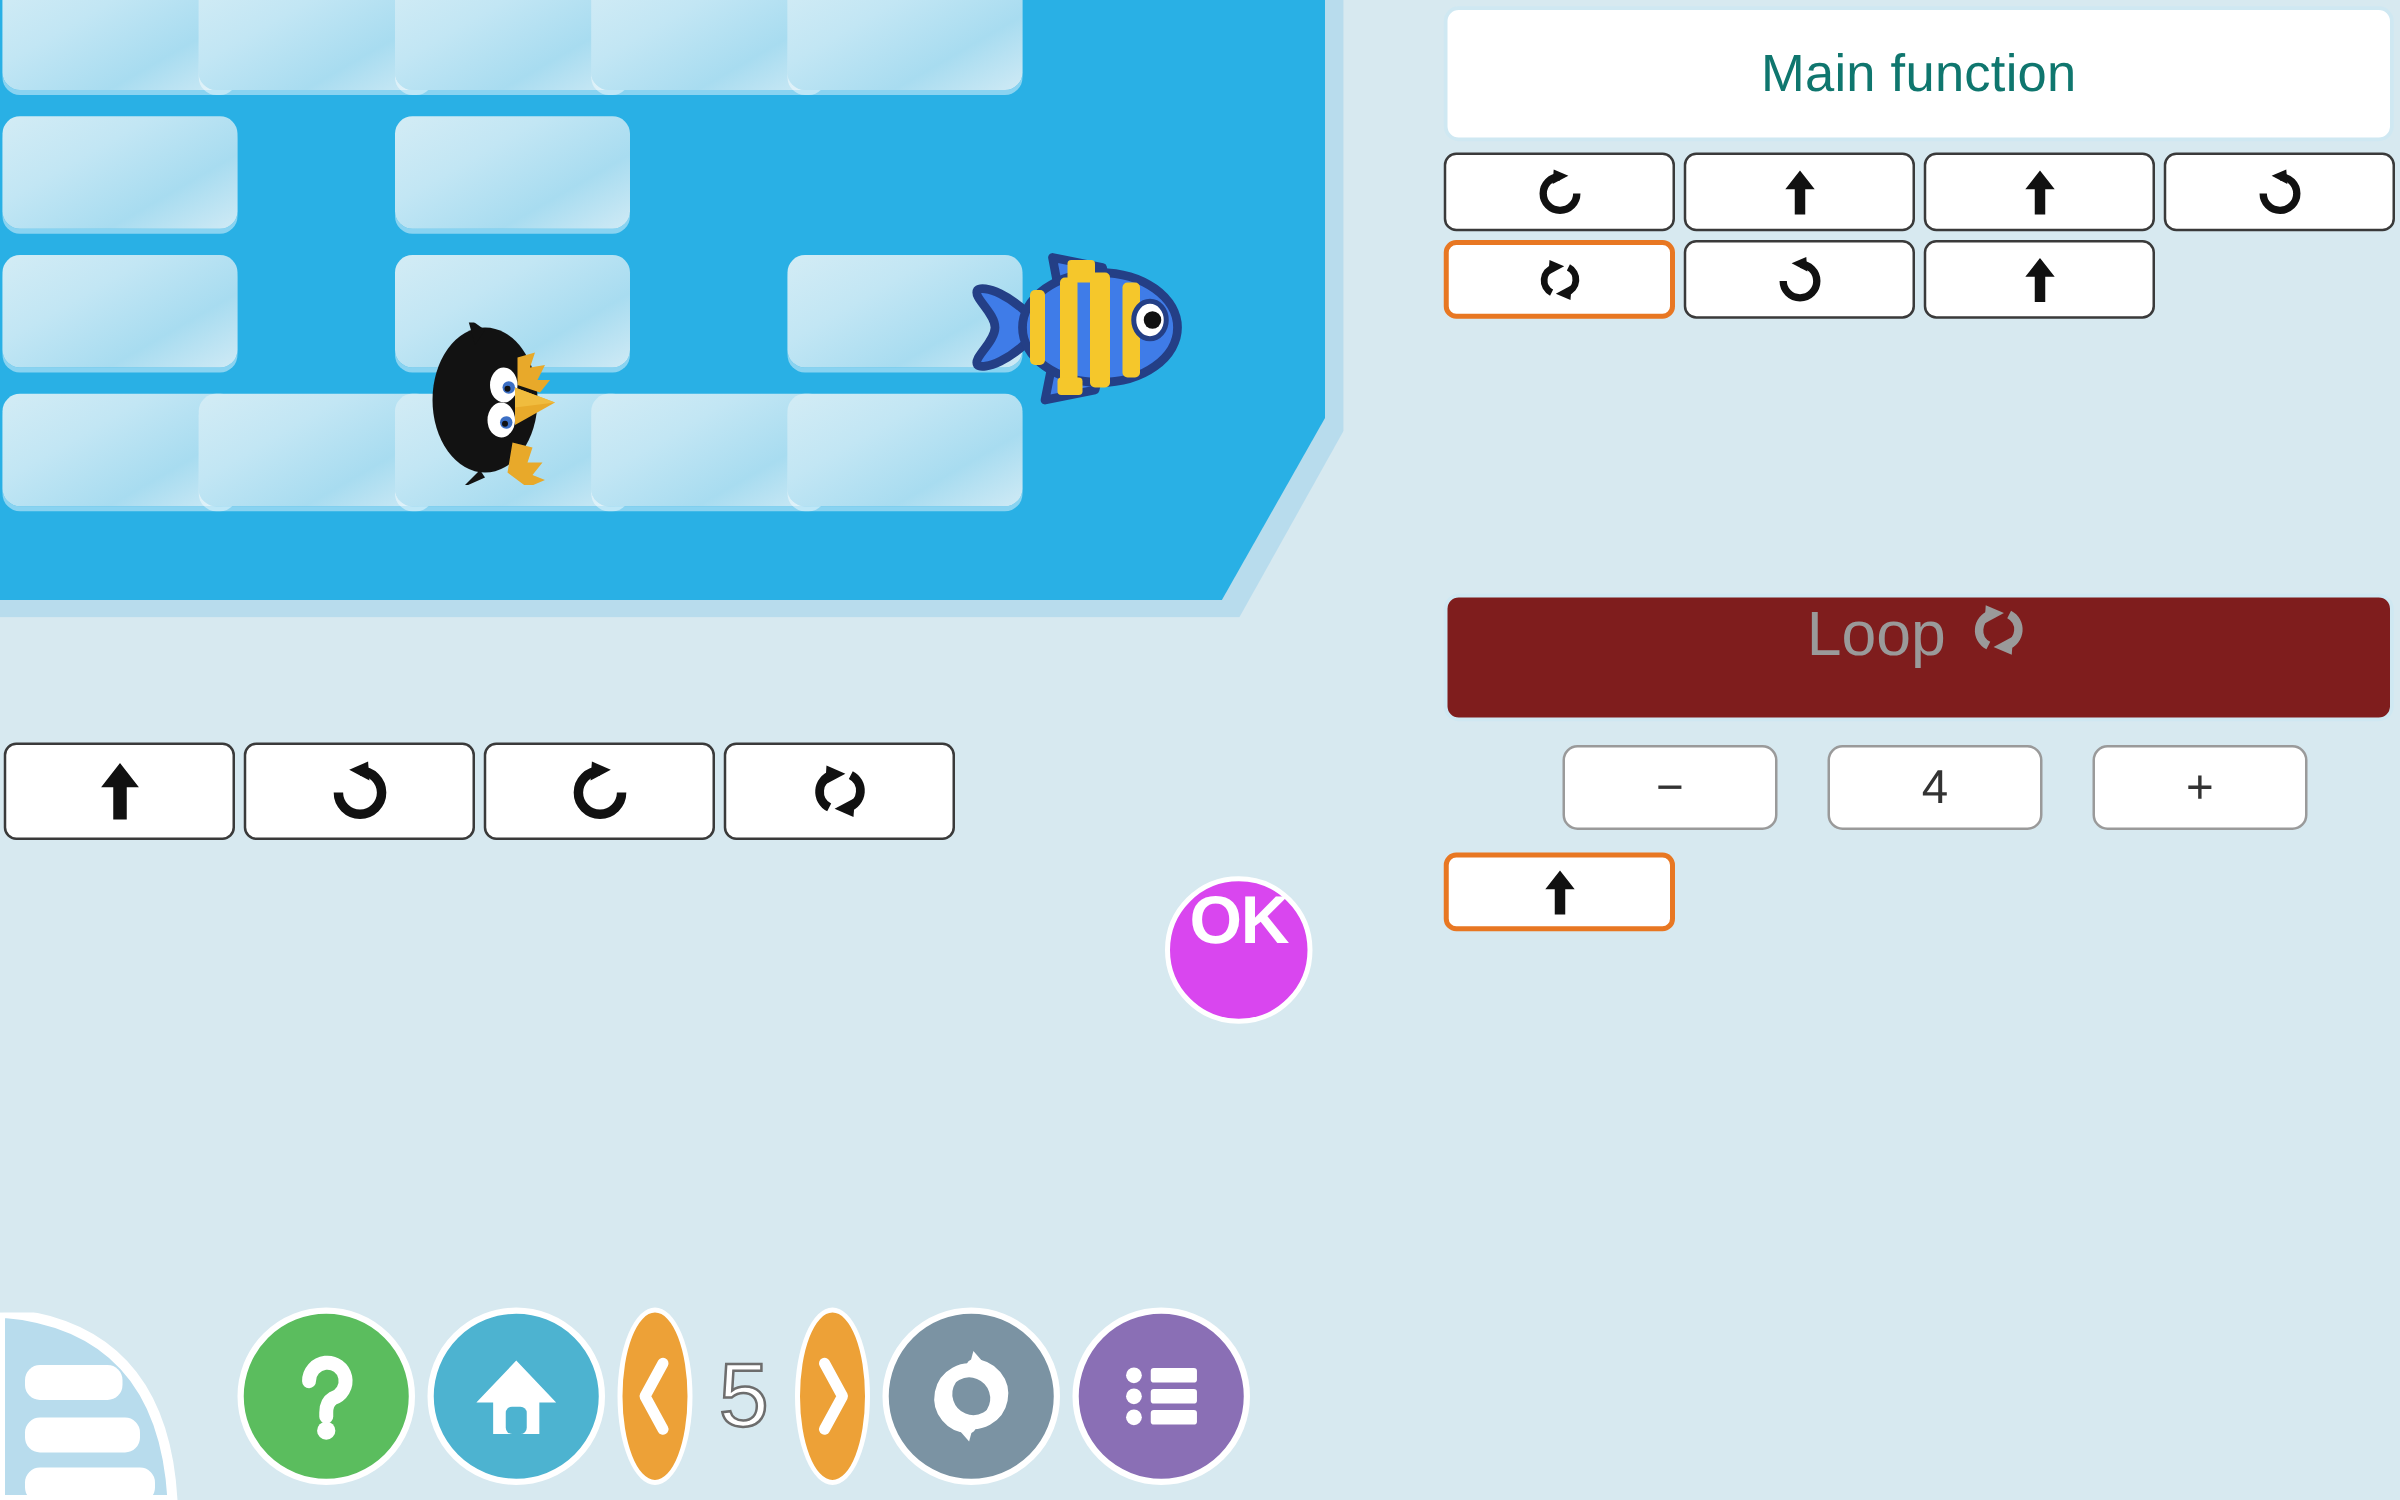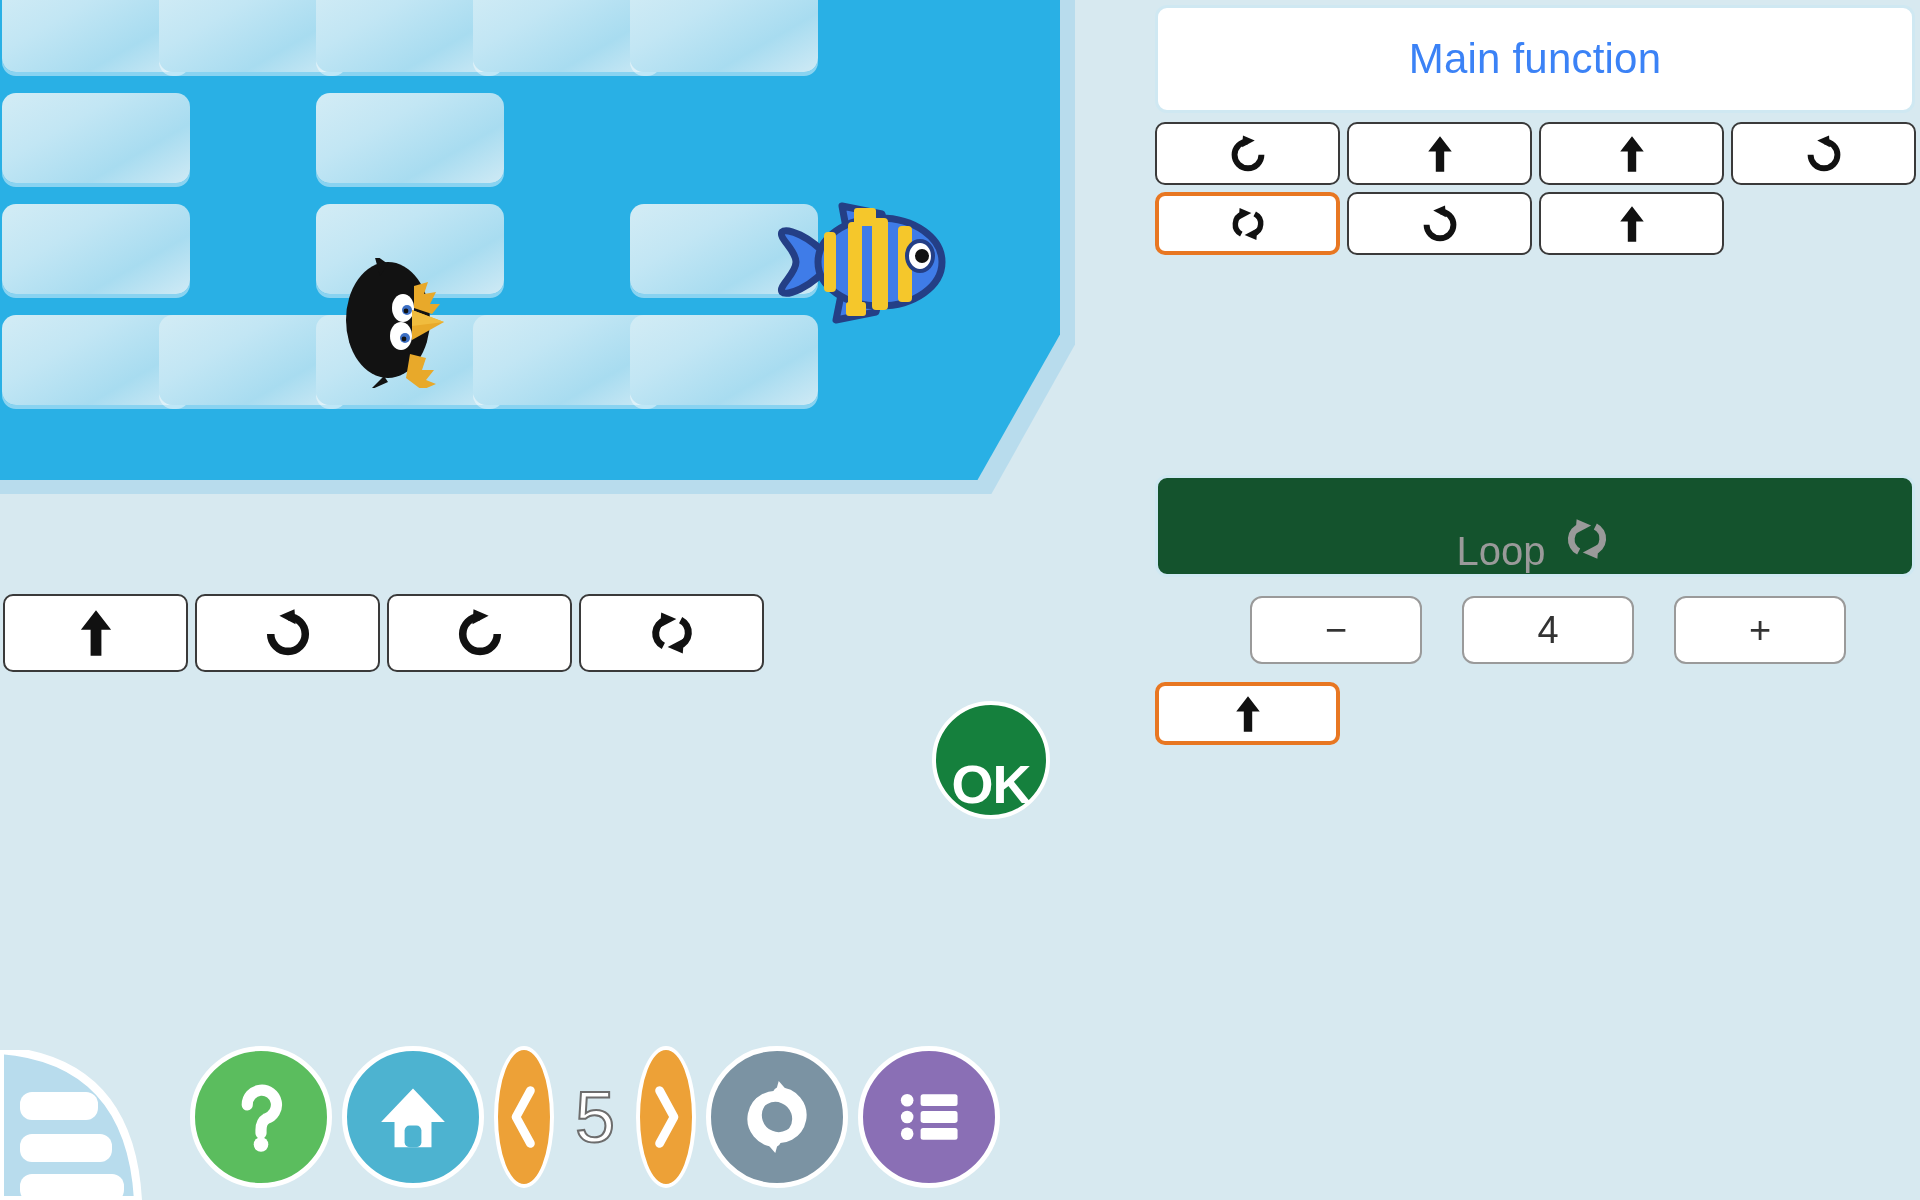--- a/index.html
+++ b/index.html
@@ -40,21 +40,21 @@
     box-shadow: 0 4px 0 rgba(255,255,255,0.45);
   }
   .sprite { position: absolute; }
 
   
   .panel-title {
     background: #ffffff;
     border: 3px solid #cfe8f2;
     border-radius: 12px;
     display: flex; align-items: center; justify-content: center;
-    font-size: 42px; color: #3b82f6; letter-spacing: 0.2px;
+    font-size: 42px; color: #0f766e; letter-spacing: 0.2px;
   }
   .instr-btn {
     background: #ffffff;
     border: 2px solid #3a3a3a;
     border-radius: 10px;
     display: flex; align-items: center; justify-content: center;
     cursor: pointer;
   }
   .instr-btn.sel { border: 4px solid #e87722; }
   .instr-btn svg { display: block; }
@@ -67,47 +67,47 @@
   #choose-palette {
     position: absolute; left: 3px; top: 594px;
     display: flex; gap: 7px;
   }
   #choose-palette .instr-btn { width: 185px; height: 78px; }
 
   
   #ok-button {
     position: absolute; left: 932px; top: 701px;
     width: 118px; height: 118px; border-radius: 50%;
-    background: #15803d;
+    background: #d946ef;
     border: 4px solid #ffffff;
-    display: flex; align-items: flex-end; justify-content: center;
+    display: flex; align-items: flex-start; justify-content: center;
     color: #ffffff; font-size: 54px; font-weight: bold;
     letter-spacing: -1px; cursor: pointer;
   }
 
   
   #main-fn-title {
     position: absolute; left: 1155px; top: 5px;
     width: 760px; height: 108px;
   }
   #main-fn-prog {
     position: absolute; left: 1155px; top: 122px;
     width: 790px;
     display: flex; flex-wrap: wrap; gap: 7px;
   }
   #main-fn-prog .instr-btn { width: 185px; height: 63px; }
 
   
   #loop-title {
     position: absolute; left: 1155px; top: 475px;
     width: 760px; height: 102px;
-    background: #14532d; border: 3px solid #cfe8f2;
+    background: #7f1d1d; border: 3px solid #cfe8f2;
     border-radius: 12px;
-    display: flex; align-items: flex-end; justify-content: center;
-    gap: 16px; font-size: 40px; color: #9a9a9a;
+    display: flex; align-items: flex-start; justify-content: center;
+    gap: 16px; font-size: 50px; color: #9a9a9a;
   }
   #loop-stepper {
     position: absolute; left: 1250px; top: 596px;
     display: flex; gap: 40px;
   }
   .step-btn {
     width: 172px; height: 68px;
     background: #fff; border: 2px solid #9a9a9a;
     border-radius: 12px;
     display: flex; align-items: center; justify-content: center;

